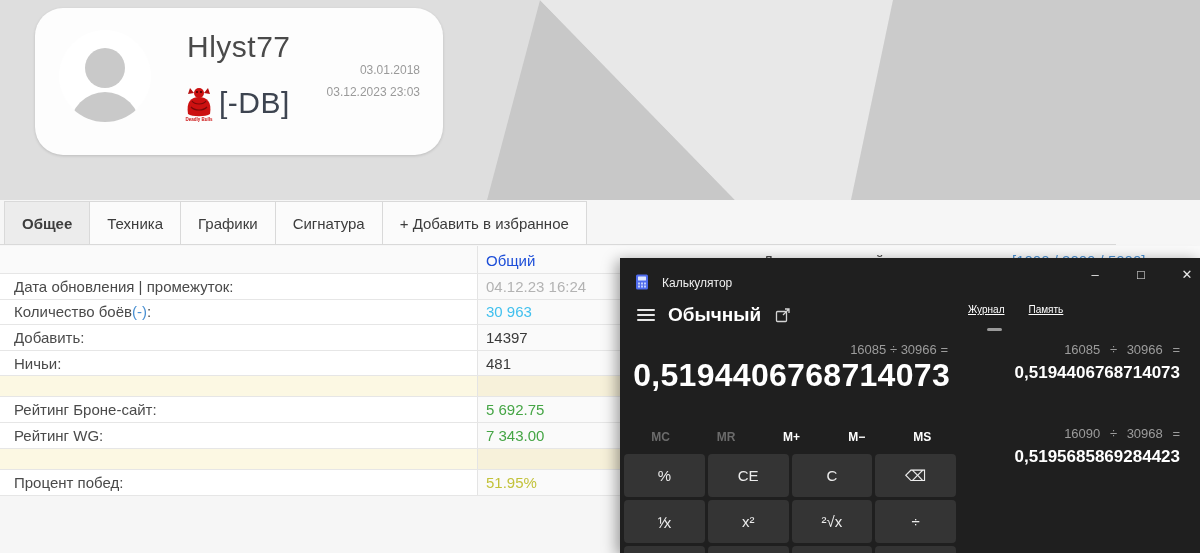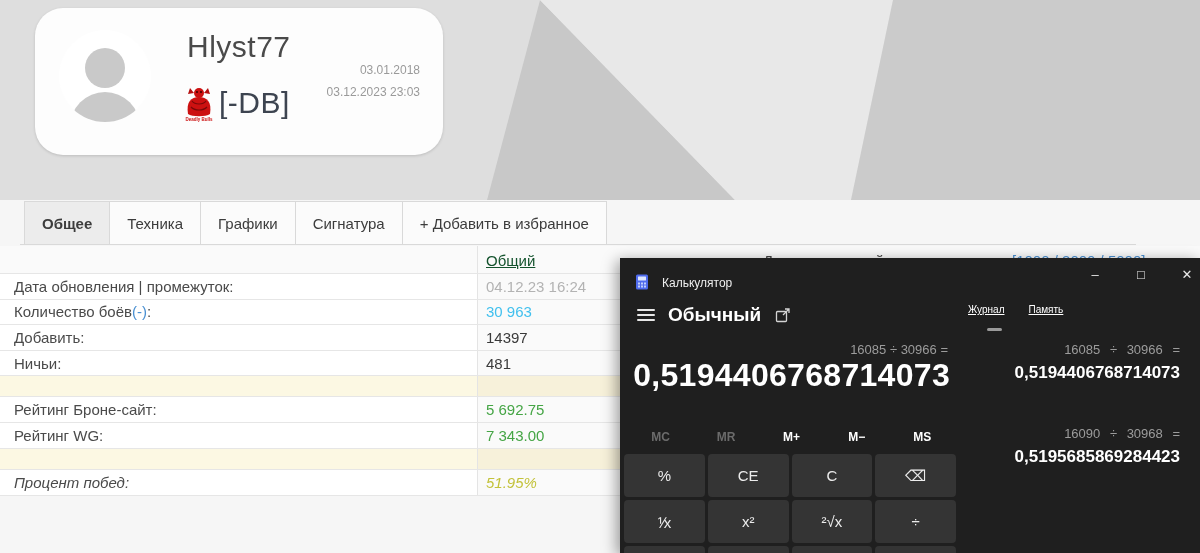--- a/index.html
+++ b/index.html
@@ -25,45 +25,45 @@
     position:absolute;left:152px;top:22px;font-size:30px;font-weight:500;color:#4a4a4a;letter-spacing:.5px;
   }
   .clan-row{position:absolute;left:148px;top:76px;display:flex;align-items:center;}
   .clan-emblem{width:32px;height:38px;margin-right:4px;display:block;}
   .clan-tag{font-size:30px;font-weight:500;color:#3d4450;letter-spacing:.5px;}
   .dates{position:absolute;right:23px;top:51px;text-align:right;font-size:12px;color:#9a9a9a;line-height:22px;}
   
   .tab-bar{
     position:absolute;left:0;top:201px;width:1116px;height:44px;
     border-bottom:1px solid #d9d9d9;box-sizing:border-box;
-    display:flex;align-items:stretch;padding-left:4px;margin-left:20px;
+    display:flex;align-items:stretch;padding-left:4px;
   }
   .tab{
     border:1px solid #d9d9d9;border-bottom:none;margin-right:-1px;
     background:#fbfbfb;color:#3c3c3c;font-size:15px;
     padding:0 17px;display:flex;align-items:center;cursor:pointer;white-space:nowrap;
   }
   .tab.active{background:#ececec;font-weight:bold;}
   
   .stats-table{position:absolute;left:0;top:246px;width:1200px;}
   .t-row{display:flex;box-sizing:border-box;border-bottom:1px solid #e6e6e6;height:25.6px;background:#fff;}
   .t-row.header{height:28px;background:#fafafa;position:relative;}
   .t-row.band{height:21px;background:#fcf8e3;}
-  .t-row.last{height:26px;font-style:italic;}
+  .t-row.last{height:26px;}
   .cell-label{
     width:478px;box-sizing:border-box;padding-left:14px;border-right:1px solid #e4e4e4;
     display:flex;align-items:center;font-size:15px;color:#4a4a4a;flex-shrink:0;
   }
   .cell-value{flex:1;display:flex;align-items:center;padding-left:8px;font-size:15px;background:#fafafa;}
   .t-row.band .cell-value{background:#f7f1da;}
   .t-row.band .cell-label{background:#fcf8e3;}
   .v-muted{color:#b3b3b3;} .v-blue{color:#41c0ee;} .v-dark{color:#3a3a3a;}
   .v-green{color:#45a545;} .v-olive{color:#c3c23a;}
   .inline-link{color:#4a90d2;text-decoration:none;cursor:pointer;}
-  .hdr-total{position:absolute;left:486px;top:0;height:28px;display:flex;align-items:center;font-size:15px;color:#14532d;text-decoration:underline;}
+  .hdr-total{position:absolute;left:486px;top:0;height:28px;display:flex;align-items:center;font-size:15px;color:#1d4ed8;}
   .hdr-sessions{position:absolute;left:763px;top:0;height:28px;display:flex;align-items:center;font-size:15px;color:#444;}
   .hdr-link{position:absolute;left:1012px;top:0;height:28px;display:flex;align-items:center;font-size:15px;}
   
   .calc{
     position:absolute;left:620px;top:258px;width:580px;height:295px;
     background:#1f1f1f;overflow:hidden;z-index:10;
     box-shadow:-3px 3px 14px rgba(0,0,0,.4);
     color:#fff;
   }
   .calc-titlebar{position:absolute;left:0;top:0;width:100%;height:32px;display:flex;align-items:flex-end;}

